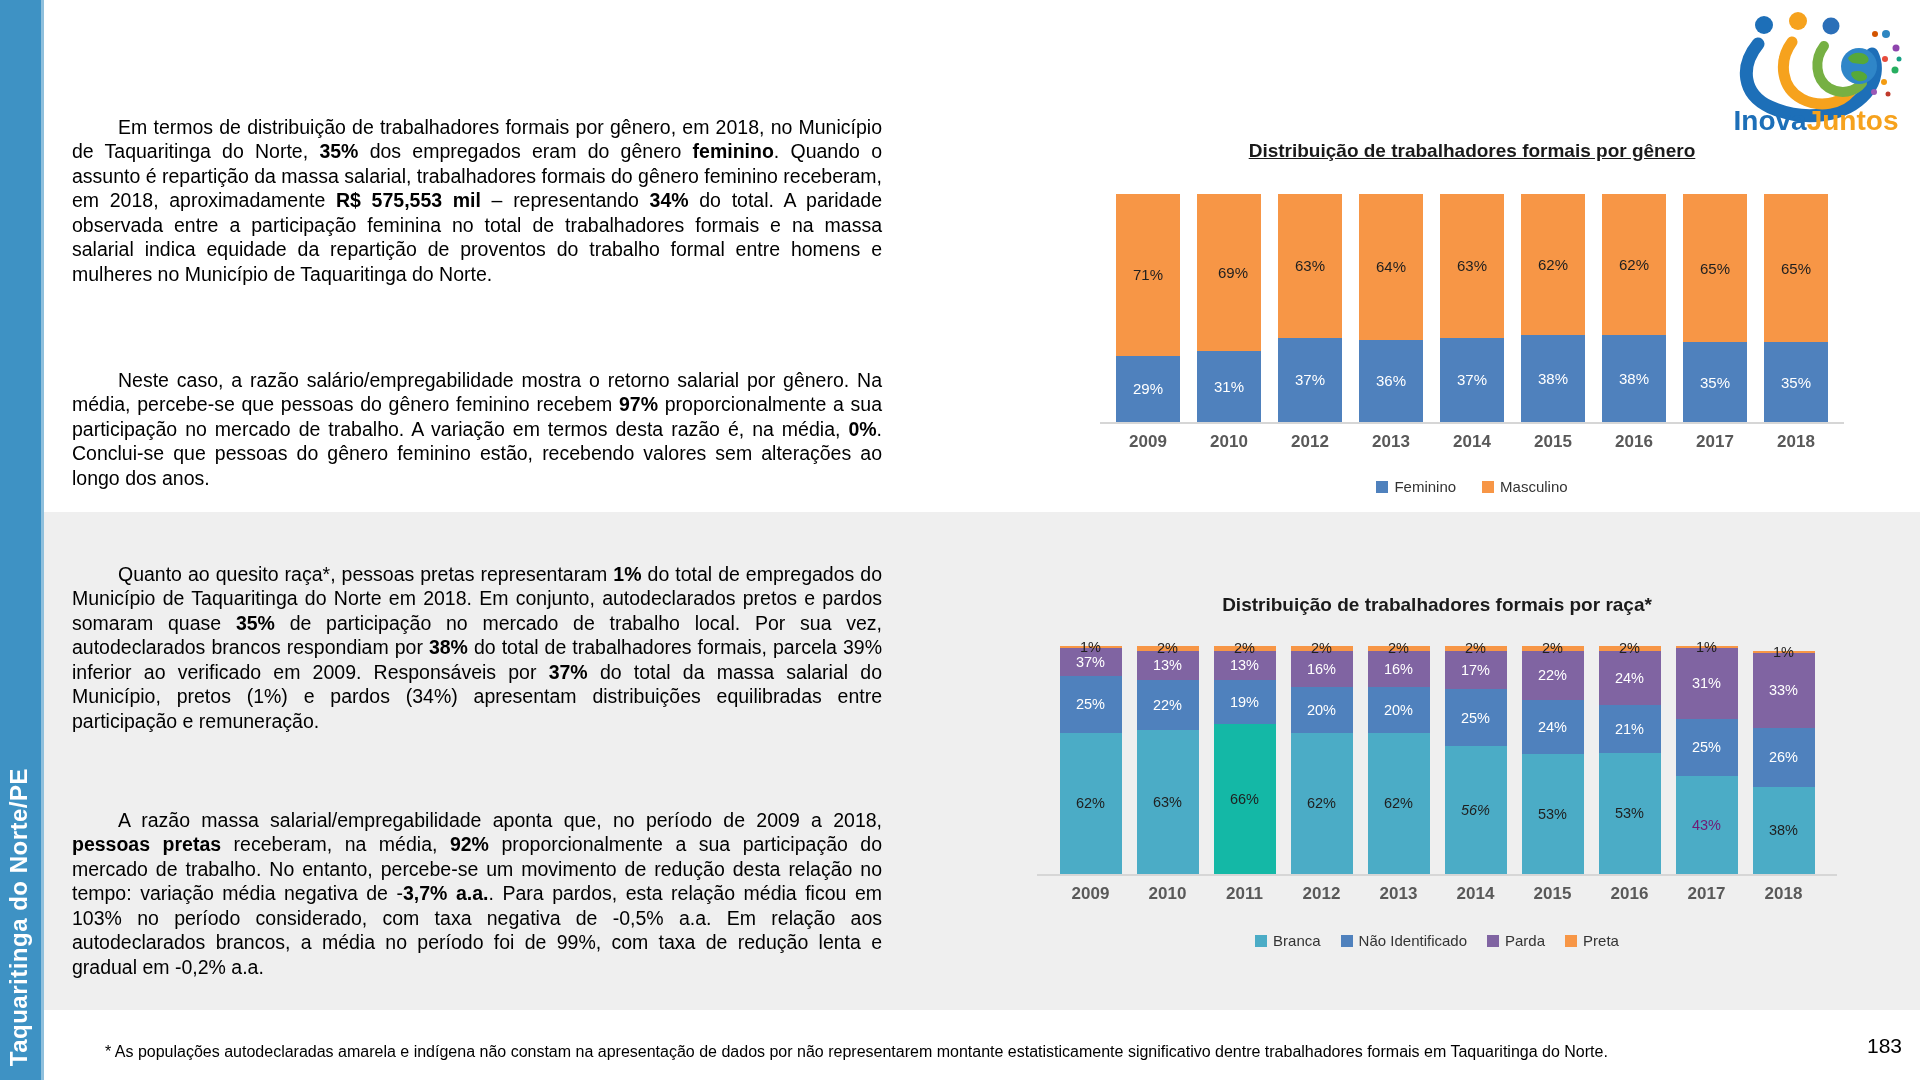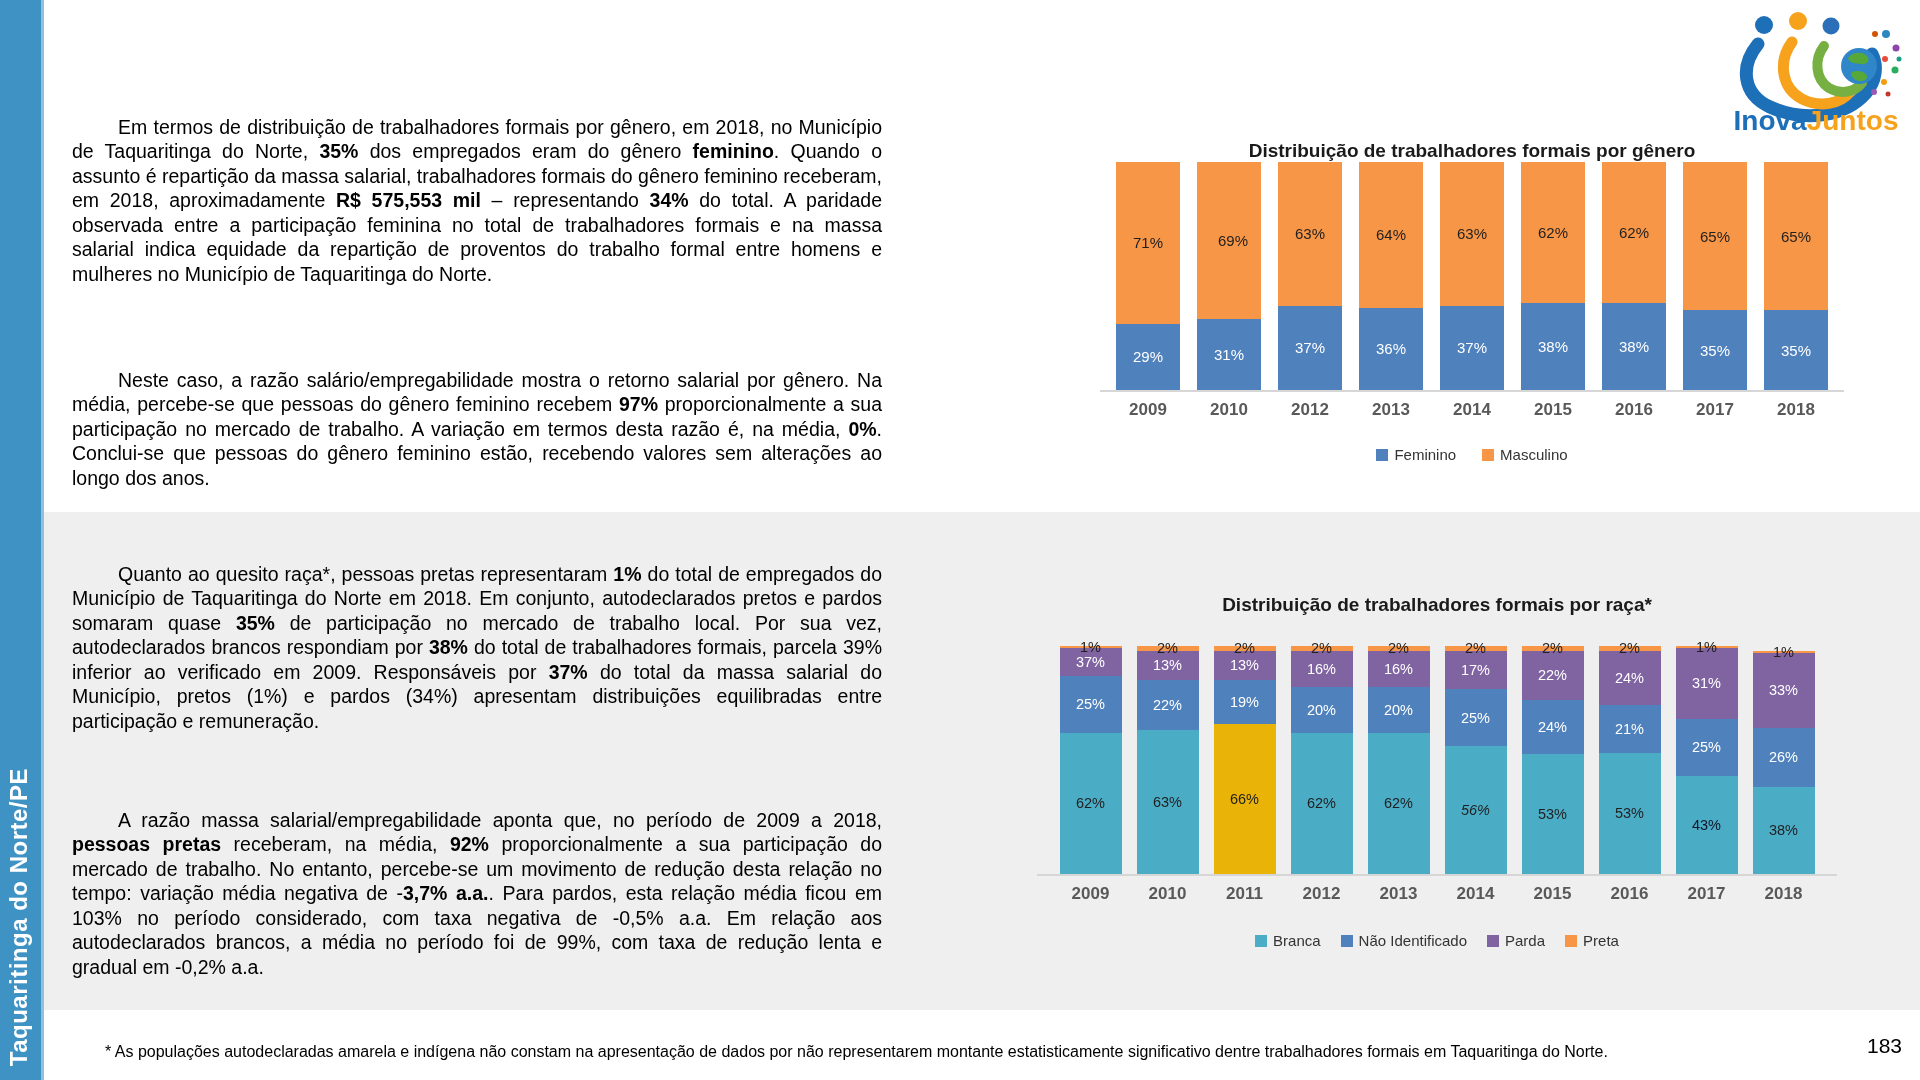--- a/index.html
+++ b/index.html
@@ -18,21 +18,21 @@
   .section-gray{position:absolute;left:44px;top:512px;width:1876px;height:498px;background:#efefef;z-index:1;}
   
   .para{position:absolute;left:72px;width:810px;font-size:19.5px;line-height:24.5px;
         text-align:justify;text-indent:46px;z-index:3;}
   #p1{top:95px;} #p2{top:348px;} #p3{top:542px;} #p4{top:788px;}
   
   .chart-card{position:absolute;z-index:3;}
   #chart1{left:1100px;top:140px;width:744px;}
   #chart2{left:1037px;top:594px;width:800px;}
   .chart-title{text-align:center;font-weight:bold;font-size:19px;color:#1a1a1a;}
-  #chart1 .chart-title{} #chart2 .chart-title{margin-bottom:30px;}
+  #chart1 .chart-title{margin-bottom:32px;text-decoration:underline;} #chart2 .chart-title{margin-bottom:30px;}
   .chart-plot{display:flex;justify-content:center;align-items:flex-end;border-bottom:2px solid #d6d6d6;padding:0 12px;}
   #chart1 .chart-plot{gap:17px;} #chart2 .chart-plot{gap:15px;}
   .bar-col{display:flex;}
   #chart1 .bar-col{width:64px;} #chart2 .bar-col{width:62px;}
   .bar-stack{display:flex;flex-direction:column-reverse;height:228px;width:100%;}
   .seg{position:relative;display:flex;align-items:center;justify-content:center;overflow:visible;}
   .seg-label{position:relative;z-index:4;font-size:15px;line-height:1;white-space:nowrap;}
   #chart2 .seg-label{font-size:14.5px;}
   .chart-cats{display:flex;justify-content:center;margin-top:8px;padding:0 12px;}
   #chart1 .chart-cats{gap:17px;} #chart2 .chart-cats{gap:15px;}
@@ -209,21 +209,21 @@
           <div class="seg" style="height: 13%; background: rgb(128, 100, 162);">
             <span class="seg-label" style="color: rgb(255, 255, 255);">13%</span>
           </div>
           <div class="seg" style="height: 2%; background: rgb(247, 150, 70);">
             <span class="seg-label" style="color: rgb(31, 31, 31);">2%</span>
           </div>
         </div>
       </div>
       <div class="bar-col">
         <div class="bar-stack">
-          <div class="seg" style="height: 66%; background: #eab308; align-items: center;">
+          <div class="seg" style="height: 66%; background: #14b8a6; align-items: center;">
             <span class="seg-label" style="color: rgb(31, 31, 31);">66%</span>
           </div>
           <div class="seg" style="height: 19%; background: rgb(79, 129, 189);">
             <span class="seg-label" style="color: rgb(255, 255, 255);">19%</span>
           </div>
           <div class="seg" style="height: 13%; background: rgb(128, 100, 162);">
             <span class="seg-label" style="color: rgb(255, 255, 255);">13%</span>
           </div>
           <div class="seg" style="height: 2%; background: rgb(247, 150, 70);">
             <span class="seg-label" style="color: rgb(31, 31, 31);">2%</span>
@@ -306,21 +306,21 @@
             <span class="seg-label" style="color: rgb(255, 255, 255);">24%</span>
           </div>
           <div class="seg" style="height: 2%; background: rgb(247, 150, 70);">
             <span class="seg-label" style="color: rgb(31, 31, 31);">2%</span>
           </div>
         </div>
       </div>
       <div class="bar-col">
         <div class="bar-stack">
           <div class="seg" style="height: 43%; background: rgb(75, 172, 198);">
-            <span class="seg-label" style="color: #0f172a;">43%</span>
+            <span class="seg-label" style="color: #701a75;">43%</span>
           </div>
           <div class="seg" style="height: 25%; background: rgb(79, 129, 189);">
             <span class="seg-label" style="color: rgb(255, 255, 255);">25%</span>
           </div>
           <div class="seg" style="height: 31%; background: rgb(128, 100, 162);">
             <span class="seg-label" style="color: rgb(255, 255, 255);">31%</span>
           </div>
           <div class="seg" style="height: 1%; background: rgb(247, 150, 70);">
             <span class="seg-label" style="color: rgb(31, 31, 31);">1%</span>
           </div>

